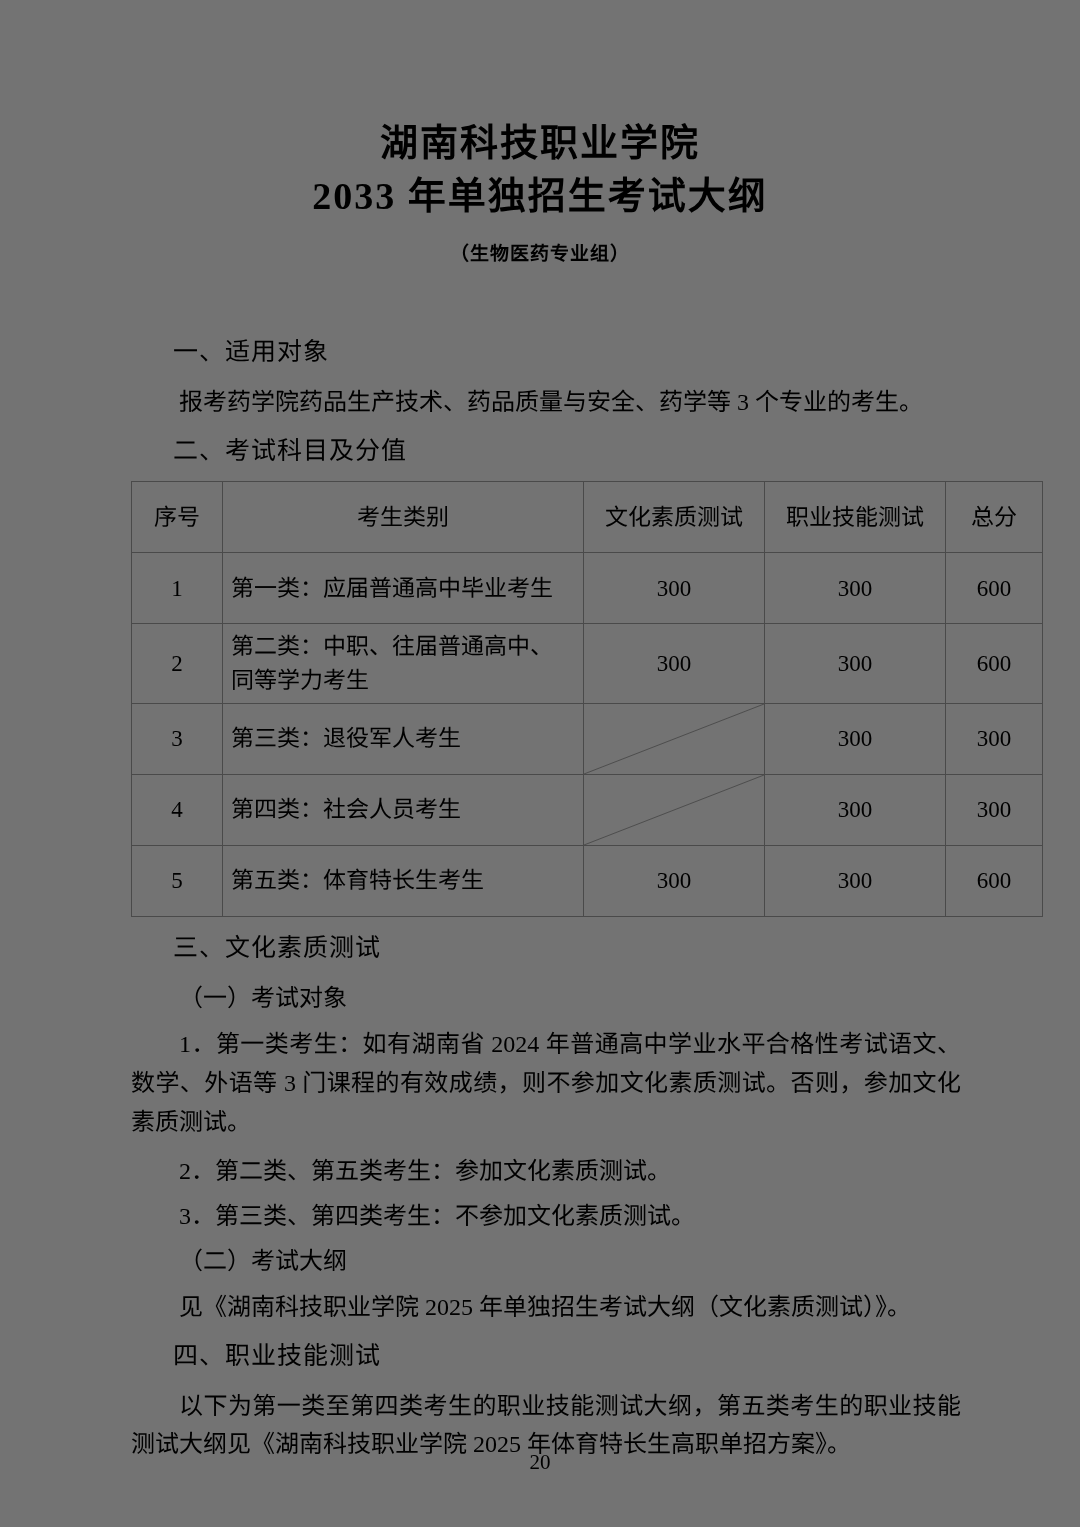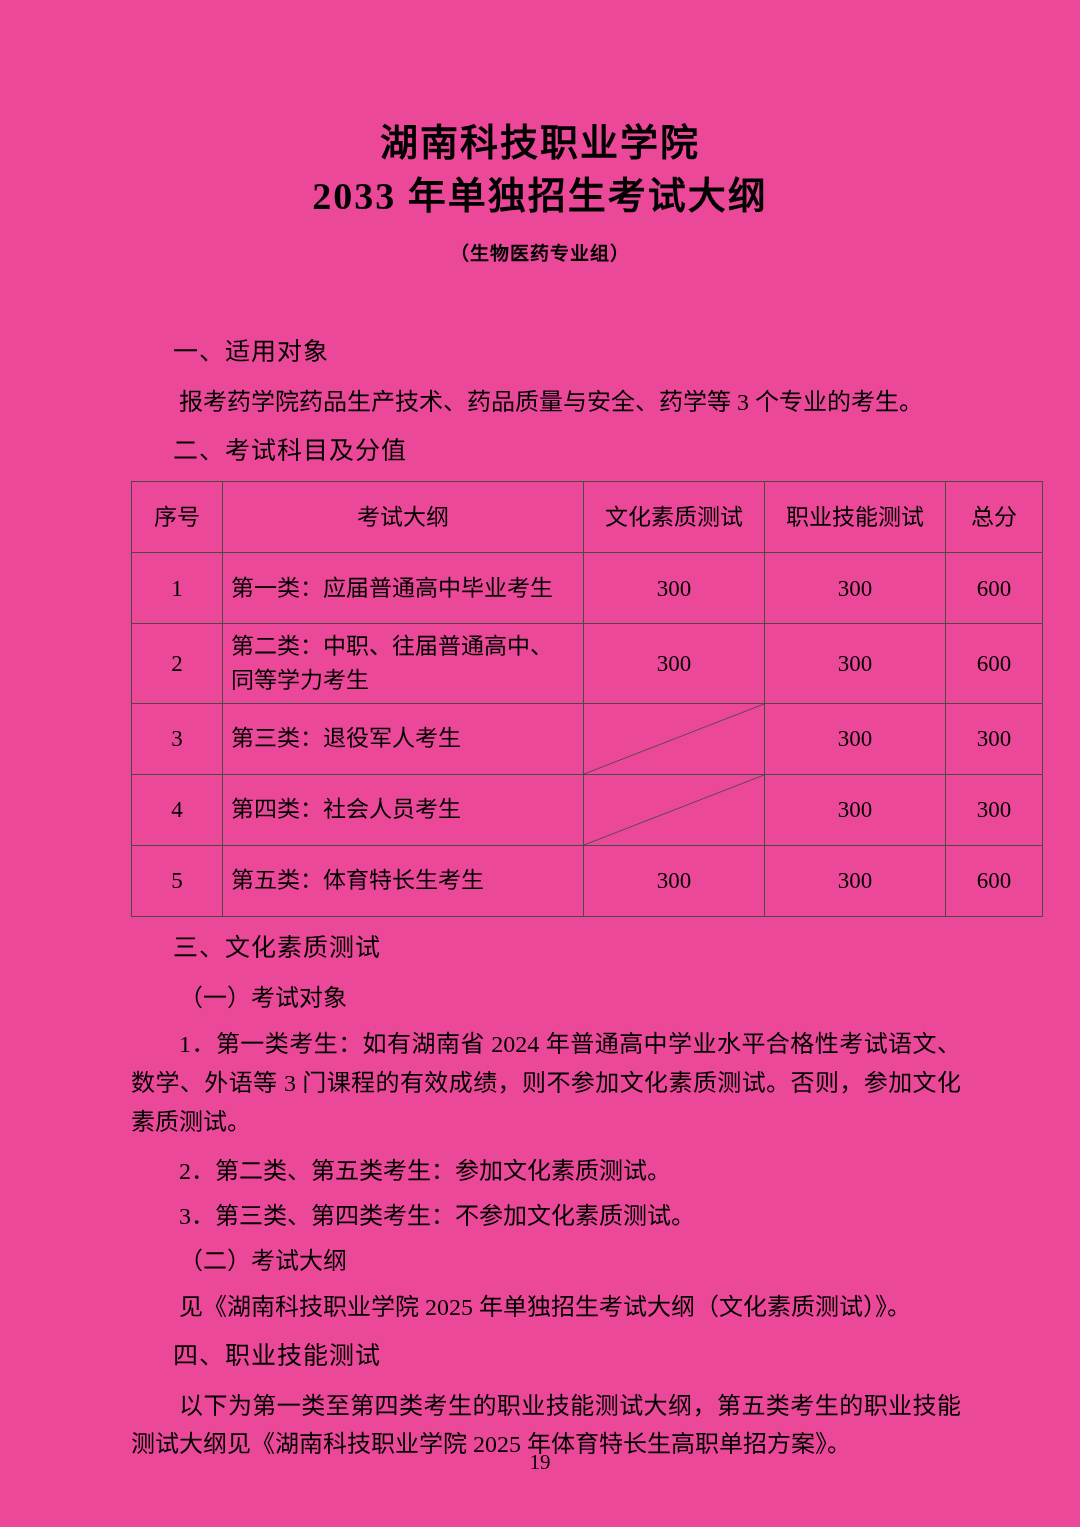--- a/index.html
+++ b/index.html
@@ -10,21 +10,21 @@
   }
   body {
     font-family: "Liberation Serif", "DejaVu Serif", serif;
     color: #000000;
   }
   .page {
     position: relative;
     width: 1080px;
     height: 1527px;
     margin: 0 auto;
-    background: #ec4899;
+    background: #737373;
     box-sizing: border-box;
     overflow: hidden;
   }
 
   
   .title-block {
     position: absolute;
     left: 0;
     top: 118px;
     width: 1080px;
@@ -144,21 +144,21 @@
 
     <div class="h2">一、适用对象</div>
     <p class="para">报考药学院药品生产技术、药品质量与安全、药学等 3 个专业的考生。</p>
 
     <div class="h2">二、考试科目及分值</div>
 
     <table class="score-table">
       <thead>
         <tr>
           <td class="col-no">序号</td>
-          <td class="col-type" style="text-align:center;">考试大纲</td>
+          <td class="col-type" style="text-align:center;">考生类别</td>
           <td class="col-sub">文化素质测试</td>
           <td class="col-sub">职业技能测试</td>
           <td class="col-total">总分</td>
         </tr>
       </thead>
       <tbody>
 
         <tr>
           <td class="col-no">1</td>
           <td class="col-type">第一类：应届普通高中毕业考生</td>
@@ -216,15 +216,15 @@
     <p class="para para-tight">2．第二类、第五类考生：参加文化素质测试。</p>
     <p class="para para-tight">3．第三类、第四类考生：不参加文化素质测试。</p>
     <p class="sub-h">（二）考试大纲</p>
     <p class="para">见《湖南科技职业学院 2025 年单独招生考试大纲（文化素质测试）》。</p>
 
     <div class="h2">四、职业技能测试</div>
     <p class="para">以下为第一类至第四类考生的职业技能测试大纲，第五类考生的职业技能测试大纲见《湖南科技职业学院 2025 年体育特长生高职单招方案》。</p>
 
   </div>
 
-  <div class="page-number">19</div>
+  <div class="page-number">20</div>
 
 </div>
 
 </body></html>

